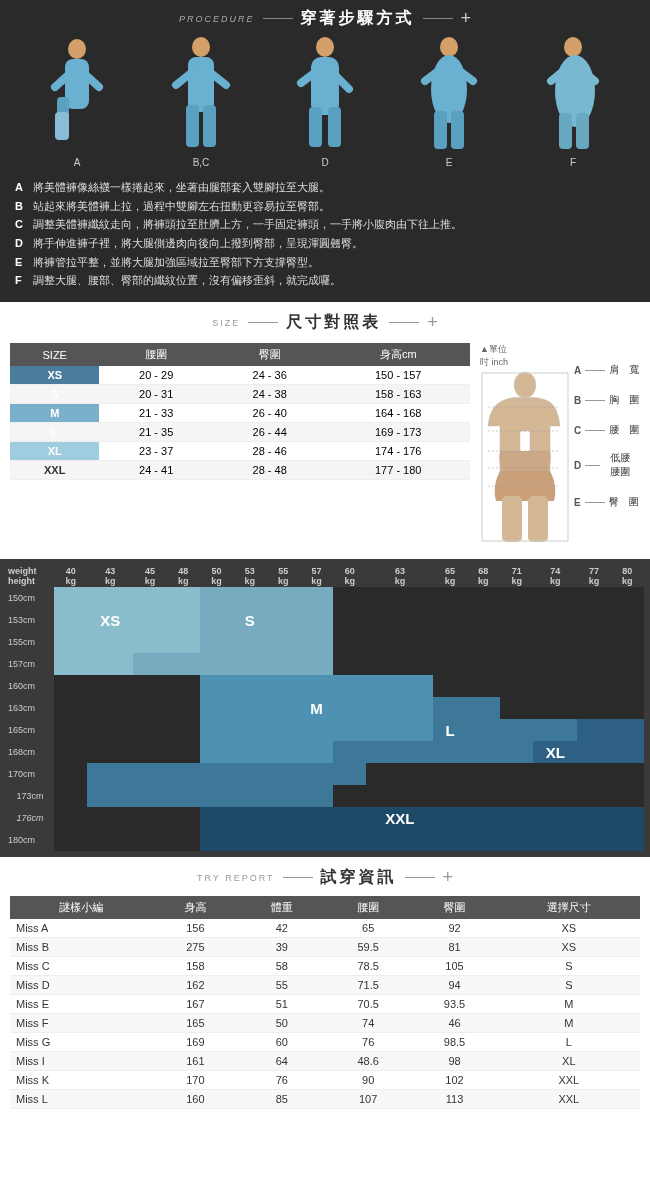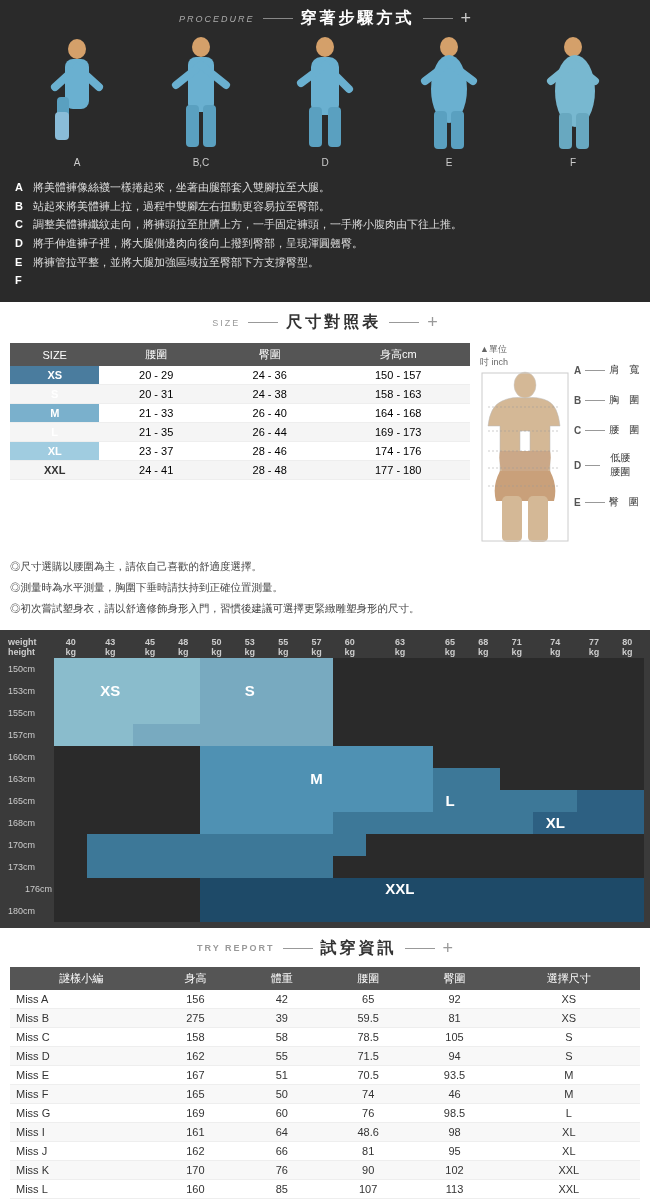--- a/index.html
+++ b/index.html
@@ -195,21 +195,20 @@
       display: flex;
       align-items: center;
       justify-content: center;
       gap: 8px;
       margin-bottom: 8px;
     }
     .try-title .label-en {
       font-size: 9px;
       letter-spacing: 2px;
       color: #999;
-      font-weight: bold;
     }
     .try-title .label-zh {
       font-size: 16px;
       font-weight: bold;
       letter-spacing: 3px;
       color: #333;
     }
     .try-title .line {
       flex: 0 0 30px;
       height: 1px;
@@ -348,20 +347,21 @@
     <div class="step-line">
       <span class="step-letter">D</span>
       <span>將手伸進褲子裡，將大腿側邊肉向後向上撥到臀部，呈現渾圓翹臀。</span>
     </div>
     <div class="step-line">
       <span class="step-letter">E</span>
       <span>將褲管拉平整，並將大腿加強區域拉至臀部下方支撐臀型。</span>
     </div>
     <div class="step-line">
       <span class="step-letter">F</span>
+      <span>調整大腿、腰部、臀部的纖紋位置，沒有偏移歪斜，就完成囉。</span>
     </div>
   </div>
 </div>
 
 <div class="size-section">
   <div class="size-title">
     <span class="label-en">SIZE</span>
     <div class="line"></div>
     <span class="label-zh">尺寸對照表</span>
     <div class="line"></div>
@@ -470,25 +470,20 @@
           <div class="diagram-item" style="margin-top:10px;">
             <span style="font-size:10px;font-weight:bold;color:#555;">E</span>
             <div class="diagram-line"></div>
             <span style="font-size:10px;color:#333;">臀　圍</span>
           </div>
         </div>
       </div>
     </div>
   </div>
 
-  <div class="notes">
-    <p>◎尺寸選購以腰圍為主，請依自己喜歡的舒適度選擇。</p>
-    <p>◎測量時為水平測量，胸圍下垂時請扶持到正確位置測量。</p>
-    <p>◎初次嘗試塑身衣，請以舒適修飾身形入門，習慣後建議可選擇更緊緻雕塑身形的尺寸。</p>
-  </div>
 </div>
 
 <div class="wh-section">
   <div style="overflow-x:auto;">
     <table class="wh-table" style="min-width:600px;">
       <thead>
         <tr>
           <th class="height-col" style="color:#ccc;font-size:9px;text-align:left;padding-left:2px;">weight<br>height</th>
           <th style="color:#ccc;">40<br>kg</th>
           <th style="color:#ccc;">43<br>kg</th>
@@ -675,40 +670,40 @@
             <td style="background-color: rgb(61, 120, 152); height: 22px; padding: 0px;"></td>
             <td style="background-color: rgb(42, 42, 42); height: 22px; padding: 0px;"></td>
             <td style="background-color: rgb(42, 42, 42); height: 22px; padding: 0px;"></td>
             <td style="background-color: rgb(42, 42, 42); height: 22px; padding: 0px;"></td>
             <td style="background-color: rgb(42, 42, 42); height: 22px; padding: 0px;"></td>
             <td style="background-color: rgb(42, 42, 42); height: 22px; padding: 0px;"></td>
             <td style="background-color: rgb(42, 42, 42); height: 22px; padding: 0px;"></td>
             <td style="background-color: rgb(42, 42, 42); height: 22px; padding: 0px;"></td>
           </tr>
           <tr>
-            <td class="height-col" style="color: rgb(204, 204, 204); font-size: 9px; text-align: left; padding-left: 2px; white-space: nowrap;">173cm</td>
-            <td style="background-color: rgb(42, 42, 42); height: 22px; padding: 0px;"></td>
-            <td style="background-color: rgb(61, 120, 152); height: 22px; padding: 0px;"></td>
-            <td style="background-color: rgb(61, 120, 152); height: 22px; padding: 0px;"></td>
-            <td style="background-color: rgb(61, 120, 152); height: 22px; padding: 0px;"></td>
-            <td style="background-color: rgb(61, 120, 152); height: 22px; padding: 0px;"></td>
-            <td style="background-color: rgb(61, 120, 152); height: 22px; padding: 0px;"></td>
-            <td style="background-color: rgb(61, 120, 152); height: 22px; padding: 0px;"></td>
-            <td style="background-color: rgb(61, 120, 152); height: 22px; padding: 0px;"></td>
-            <td style="background-color: rgb(42, 42, 42); height: 22px; padding: 0px;"></td>
-            <td style="background-color: rgb(42, 42, 42); height: 22px; padding: 0px;"></td>
-            <td style="background-color: rgb(42, 42, 42); height: 22px; padding: 0px;"></td>
-            <td style="background-color: rgb(42, 42, 42); height: 22px; padding: 0px;"></td>
-            <td style="background-color: rgb(42, 42, 42); height: 22px; padding: 0px;"></td>
-            <td style="background-color: rgb(42, 42, 42); height: 22px; padding: 0px;"></td>
-            <td style="background-color: rgb(42, 42, 42); height: 22px; padding: 0px;"></td>
-            <td style="background-color: rgb(42, 42, 42); height: 22px; padding: 0px;"></td>
-          </tr>
-          <tr>
-            <td class="height-col" style="color: rgb(204, 204, 204); font-size: 9px; text-align: right; padding-left: 2px; white-space: nowrap;">176cm</td>
+            <td class="height-col" style="color: rgb(204, 204, 204); font-size: 9px; text-align: center; padding-left: 2px; white-space: nowrap;">173cm</td>
+            <td style="background-color: rgb(42, 42, 42); height: 22px; padding: 0px;"></td>
+            <td style="background-color: rgb(61, 120, 152); height: 22px; padding: 0px;"></td>
+            <td style="background-color: rgb(61, 120, 152); height: 22px; padding: 0px;"></td>
+            <td style="background-color: rgb(61, 120, 152); height: 22px; padding: 0px;"></td>
+            <td style="background-color: rgb(61, 120, 152); height: 22px; padding: 0px;"></td>
+            <td style="background-color: rgb(61, 120, 152); height: 22px; padding: 0px;"></td>
+            <td style="background-color: rgb(61, 120, 152); height: 22px; padding: 0px;"></td>
+            <td style="background-color: rgb(61, 120, 152); height: 22px; padding: 0px;"></td>
+            <td style="background-color: rgb(42, 42, 42); height: 22px; padding: 0px;"></td>
+            <td style="background-color: rgb(42, 42, 42); height: 22px; padding: 0px;"></td>
+            <td style="background-color: rgb(42, 42, 42); height: 22px; padding: 0px;"></td>
+            <td style="background-color: rgb(42, 42, 42); height: 22px; padding: 0px;"></td>
+            <td style="background-color: rgb(42, 42, 42); height: 22px; padding: 0px;"></td>
+            <td style="background-color: rgb(42, 42, 42); height: 22px; padding: 0px;"></td>
+            <td style="background-color: rgb(42, 42, 42); height: 22px; padding: 0px;"></td>
+            <td style="background-color: rgb(42, 42, 42); height: 22px; padding: 0px;"></td>
+          </tr>
+          <tr>
+            <td class="height-col" style="color: rgb(204, 204, 204); font-size: 9px; text-align: center; padding-left: 2px; white-space: nowrap; font-style: italic;">176cm</td>
             <td style="background-color: rgb(42, 42, 42); height: 22px; padding: 0px;"></td>
             <td style="background-color: rgb(42, 42, 42); height: 22px; padding: 0px;"></td>
             <td style="background-color: rgb(42, 42, 42); height: 22px; padding: 0px;"></td>
             <td style="background-color: rgb(42, 42, 42); height: 22px; padding: 0px;"></td>
             <td style="background-color: rgb(30, 74, 104); height: 22px; padding: 0px;"></td>
             <td style="background-color: rgb(30, 74, 104); height: 22px; padding: 0px;"></td>
             <td style="background-color: rgb(30, 74, 104); height: 22px; padding: 0px;"></td>
             <td style="background-color: rgb(30, 74, 104); height: 22px; padding: 0px;"></td>
             <td style="background-color: rgb(30, 74, 104); height: 22px; padding: 0px;"></td>
             <td style="background-color: rgb(30, 74, 104); height: 22px; padding: 0px; text-align: center; color: rgb(255, 255, 255); font-size: 15px; font-weight: bold;">XXL</td>
@@ -823,28 +818,20 @@
         </tr>
         <tr>
           <td>Miss I</td>
           <td>161</td>
           <td>64</td>
           <td>48.6</td>
           <td>98</td>
           <td>XL</td>
         </tr>
         <tr>
-          <td>Miss J</td>
-          <td>162</td>
-          <td>66</td>
-          <td>81</td>
-          <td>95</td>
-          <td>XL</td>
-        </tr>
-        <tr>
           <td>Miss K</td>
           <td>170</td>
           <td>76</td>
           <td>90</td>
           <td>102</td>
           <td>XXL</td>
         </tr>
         <tr>
           <td>Miss L</td>
           <td>160</td>

